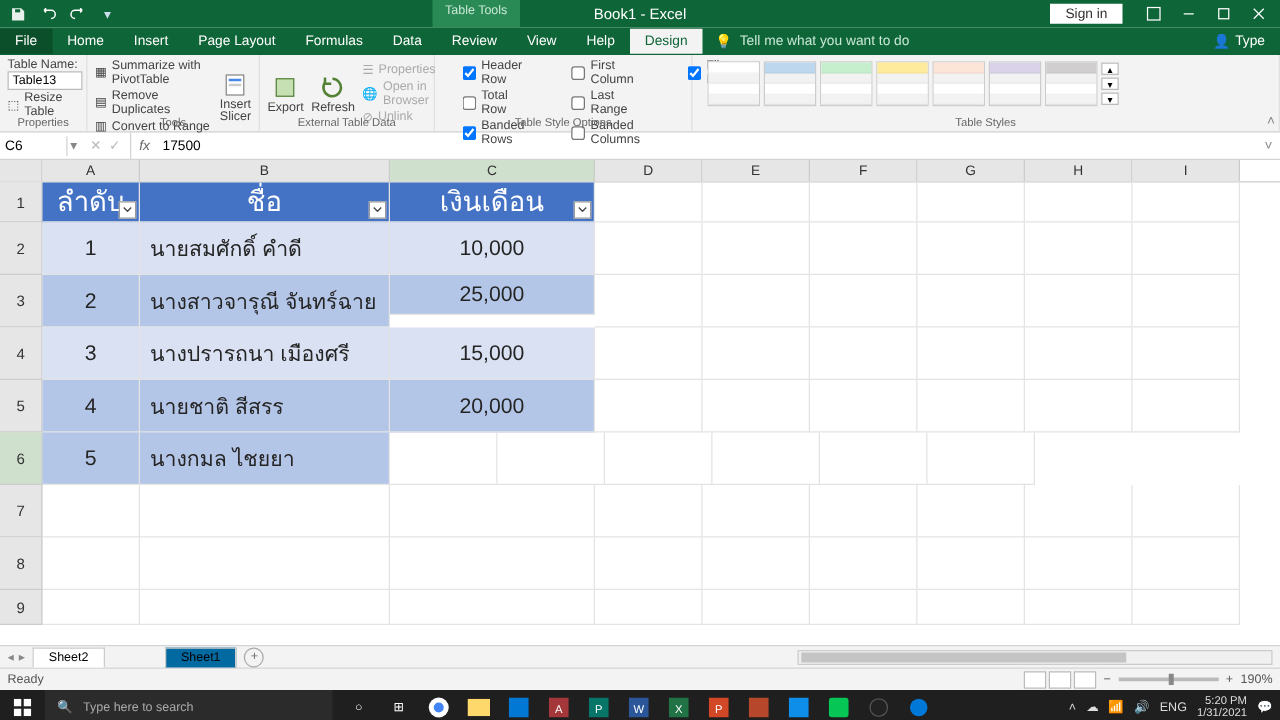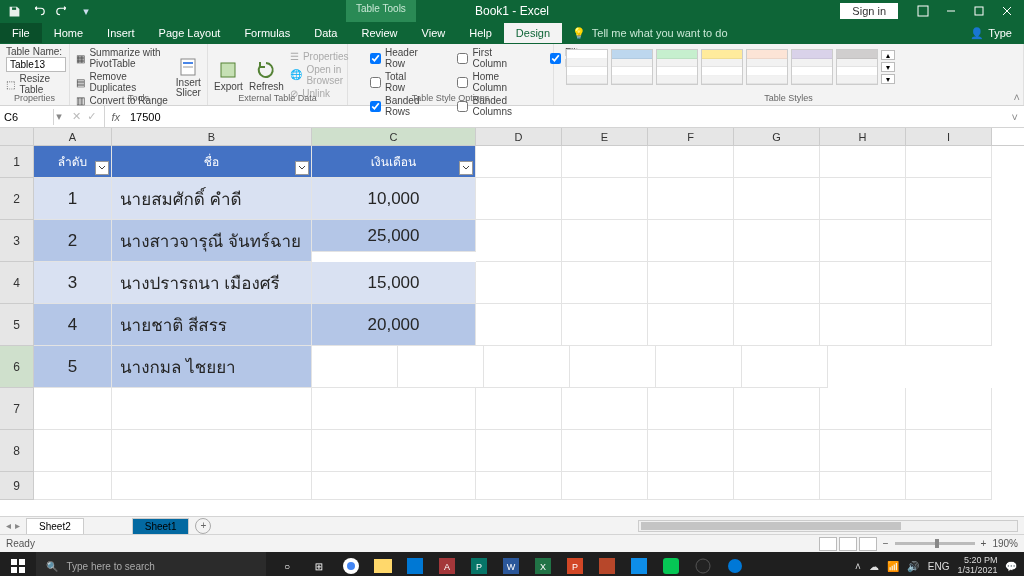--- a/index.html
+++ b/index.html
@@ -54,21 +54,21 @@
 
 .grid-area { position: relative; height: 388px; overflow: hidden; background: #fff; }
 .col-headers { display: flex; height: 18px; border-bottom: 1px solid #ccc; }
 .corner { width: 34px; background: #e6e6e6; border-right: 1px solid #ccc; }
 .col-h { border-right: 1px solid #ccc; background: #e6e6e6; text-align: center; font-size: 11px; color: #333; line-height: 18px; }
 .col-h.sel { background: #cfe0cc; }
 .row { display: flex; }
 .row-h { width: 34px; background: #e6e6e6; border-right: 1px solid #ccc; border-bottom: 1px solid #ccc; text-align: center; font-size: 12px; color: #333; display: flex; align-items: center; justify-content: center; }
 .row-h.sel { background: #cfe0cc; }
 .cell { border-right: 1px solid #e3e3e3; border-bottom: 1px solid #e3e3e3; padding: 0 8px; display: flex; align-items: center; font-size: 17px; font-family: Tahoma, sans-serif; color: #252525; position: relative; }
-.hdr-cell { background: #4472c4; color: #fff; justify-content: center; font-size: 12px; }
+.hdr-cell { background: #4472c4; color: #fff; justify-content: center; font-size: 22px; }
 .stripe-a { background: #d9e1f2; }
 .stripe-b { background: #b4c6e7; }
 .cell.center { justify-content: center; }
 .filter-btn { position: absolute; right: 2px; bottom: 2px; width: 14px; height: 14px; background: #fff; border: 1px solid #999; display: flex; align-items: center; justify-content: center; }
 .filter-btn svg { width: 8px; height: 8px; }
 .active-sel { outline: 2px solid #217346; outline-offset: -1px; z-index: 2; }
 .sel-handle { position: absolute; right: -3px; bottom: -3px; width: 6px; height: 6px; background: #217346; border: 1px solid #fff; }
 
 
 .sheet-tabs { height: 18px; background: #f3f3f3; border-top: 1px solid #d4d4d4; display: flex; align-items: center; font-size: 10px; }
@@ -260,21 +260,21 @@
             <span>Banded Rows</span>
           </label>
       </div>
       <div class="prop-col" style="justify-content:center">
         <label class="checkbox-row">
             <input type="checkbox" style="">
             <span>First Column</span>
           </label>
         <label class="checkbox-row">
             <input type="checkbox" style="">
-            <span>Home Column</span>
+            <span>Last Range</span>
           </label>
         <label class="checkbox-row">
             <input type="checkbox" style="">
             <span>Banded Columns</span>
           </label>
       </div>
       <div class="prop-col" style="justify-content:flex-start">
         <label class="checkbox-row">
             <input type="checkbox" checked="" style="">
             <span>Filter Button</span>

